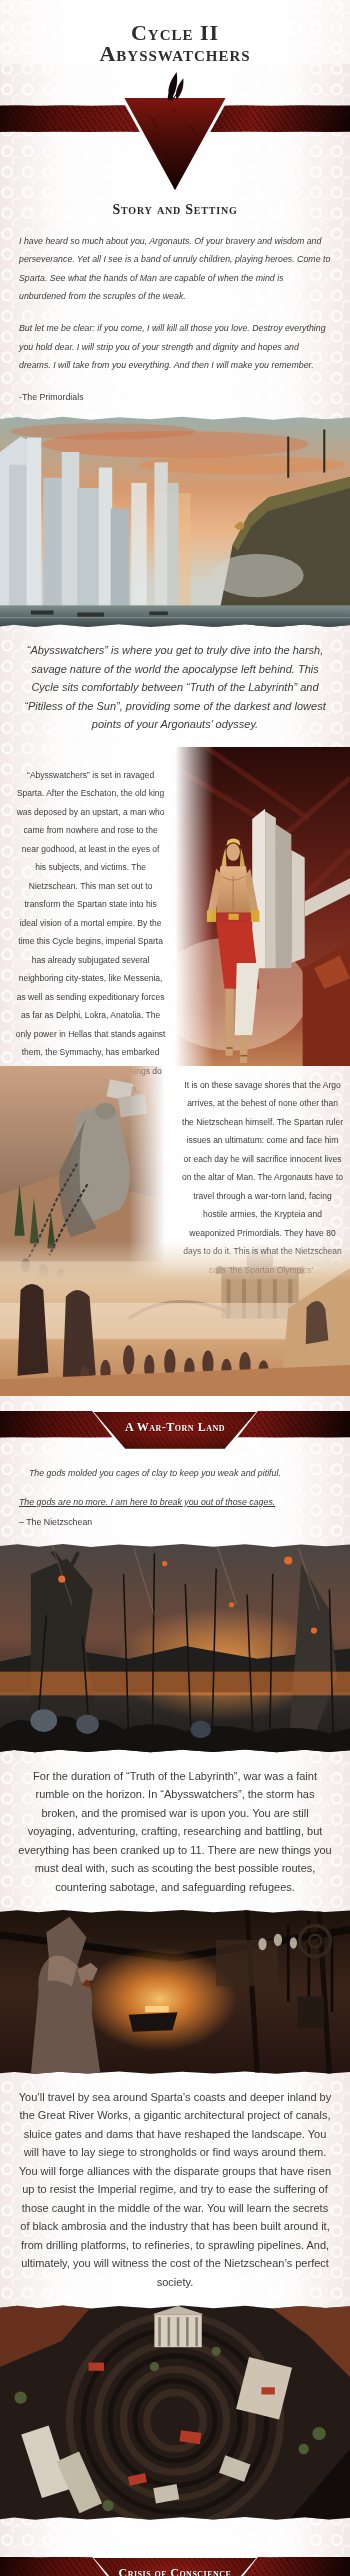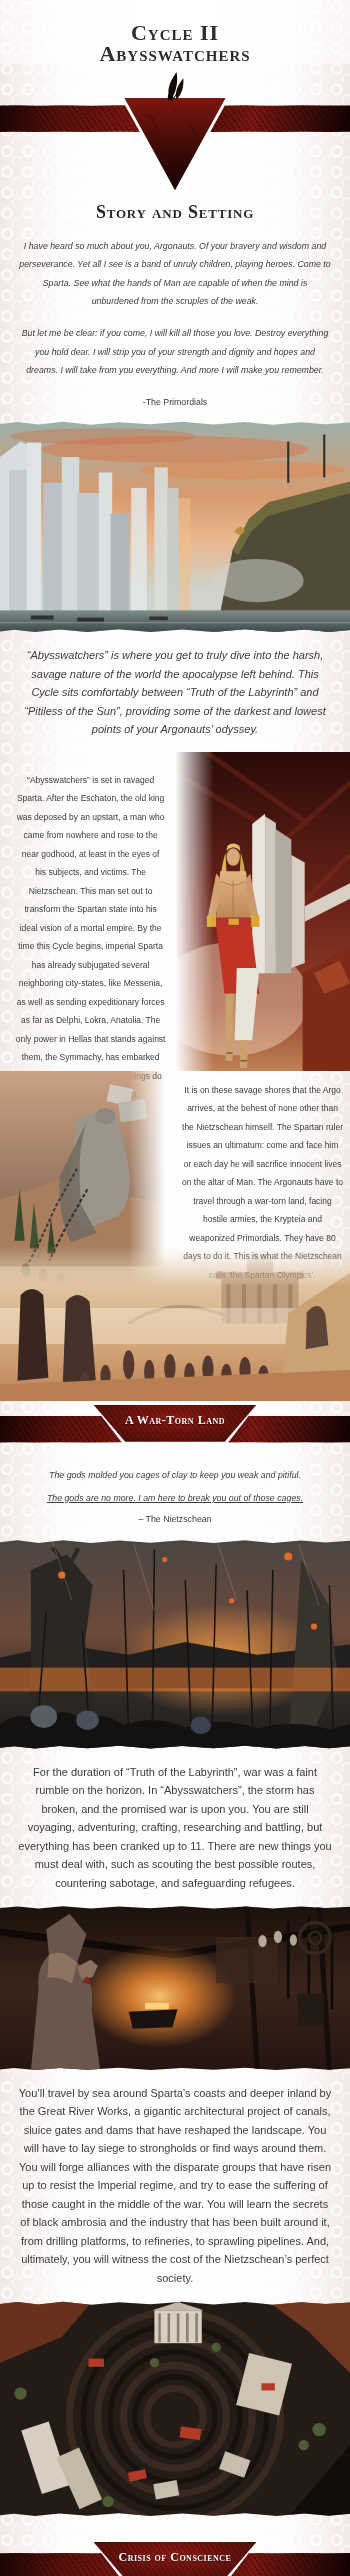--- a/index.html
+++ b/index.html
@@ -15,54 +15,54 @@
   .page::before{
     content:"";position:absolute;inset:0;z-index:0;pointer-events:none;
     background:linear-gradient(90deg, rgba(255,255,255,.2) 0%, rgba(255,255,255,.9) 18%, rgba(255,255,255,.97) 40%, rgba(255,255,255,.97) 60%, rgba(255,255,255,.9) 82%, rgba(255,255,255,.2) 100%);
   }
   .z{position:relative;z-index:1;}
   
   .title-block{padding-top:23px;text-align:center;background:rgba(255,255,255,.55);}
   .title-line{display:block;font-family:Liberation Serif, serif;font-variant:small-caps;
     font-weight:700;font-size:22px;line-height:20.6px;letter-spacing:1px;color:#2e2d2d;}
   h2.sec{font-family:"Liberation Serif", serif;font-variant:small-caps;font-weight:700;
-    font-size:18px;letter-spacing:0.8px;color:#2b2a2a;text-align:center;margin:9.3px 0 0 0;}
+    font-size:14px;letter-spacing:0.8px;color:#2b2a2a;text-align:center;margin:9.3px 0 0 0;}
   
   .emblem-zone{position:relative;height:129px;margin-top:0;}
   .ribbon{
     position:absolute;left:0;right:0;top:41px;height:27px;
     background-image:
       repeating-linear-gradient(55deg, rgba(0,0,0,.30) 0 1px, rgba(0,0,0,0) 1px 4.6px),
       repeating-linear-gradient(-38deg, rgba(0,0,0,.22) 0 0.5px, rgba(0,0,0,0) 0.5px 3.6px),
       linear-gradient(100deg,#1d0604,#5c100b 18%,#7d1712 38%,#4a0d09 55%,#7d1712 72%,#300906 92%,#120303);
   }
   .torn{clip-path:polygon(0% 1.4%,5% .5%,11% 1.7%,18% .4%,26% 1.8%,34% .6%,43% 1.6%,52% .4%,61% 1.7%,70% .5%,78% 1.8%,86% .6%,93% 1.5%,100% .7%,100% 98.6%,94% 99.5%,87% 98.4%,79% 99.6%,70% 98.3%,61% 99.5%,52% 98.4%,43% 99.6%,34% 98.3%,25% 99.5%,17% 98.4%,10% 99.6%,4% 98.5%,0% 99.3%);}
   .emblem-svg{position:absolute;left:50%;top:7.2px;transform:translateX(-50%);}
   
   .banner-zone{position:relative;height:58px;}
   .banner-zone .ribbon{top:14.4px;}
   .trap-outer{
-    position:absolute;left:50%;top:0;transform:translateX(-50%);
+    position:absolute;left:50%;top:12px;transform:translateX(-50%);
     width:170px;height:44px;background:#ffffff;
     clip-path:polygon(0 0,100% 0,80% 100%,20% 100%);
     display:flex;align-items:center;justify-content:center;
   }
   .trap-inner{
     width:163px;height:37px;margin-top:0;
     clip-path:polygon(0 0,100% 0,80.5% 100%,19.5% 100%);
     background-image:
       repeating-linear-gradient(55deg, rgba(0,0,0,.25) 0 1px, rgba(0,0,0,0) 1px 4.1px),
       radial-gradient(ellipse at 50% 35%,#8d1a13,#5a100a 70%,#320704);
     display:flex;align-items:center;justify-content:center;
   }
   .banner-label{font-family:"Liberation Serif", serif;font-variant:small-caps;font-weight:700;
     font-size:12px;letter-spacing:0.5px;color:#ffffff;text-shadow:0 0.5px 1px rgba(0,0,0,.65);
     margin-top:-5.2px;}
   
-  .quote{font-style:italic;text-align:center;max-width:312px;margin:13.4px auto 0 auto;
+  .quote{font-style:italic;text-align:left;max-width:312px;margin:13.4px auto 0 auto;
     font-size:8.8px;line-height:18.5px;}
   .quote p{margin:0 0 13.4px 0;}
   .quote .attr{margin:2.1px 0 0 0;font-style:normal;}
   .bodytext{text-align:center;max-width:317px;margin:0 auto;font-size:11px;line-height:18.5px;}
   .pad{padding:13.4px 0;}
   .coltext{text-align:center;font-size:8.5px;line-height:18.5px;}
   
   .art{display:block;width:100%;height:100%;}
   .art-full{width:100%;position:relative;}
   .fade-l{-webkit-mask-image:linear-gradient(90deg,transparent,#000 22%);mask-image:linear-gradient(90deg,transparent,#000 22%);}
@@ -98,21 +98,21 @@
       <path d="M141,14 C130,28 124,41 128,55 C137,47 143,30 141,14 Z" fill="#1c0a08"></path>
       <path d="M121,31 C113,41 109,49 112,57 L121,52 Z" fill="#0d0605"></path>
       <path d="M118,58 L130,42" stroke="#0d0605" stroke-width="2" fill="none"></path>
     </svg>
   </div>
 
   <h2 class="sec z">Story and Setting</h2>
 
   <div class="quote z">
     <p>I have heard so much about you, Argonauts. Of your bravery and wisdom and perseverance. Yet all I see is a band of unruly children, playing heroes. Come to Sparta. See what the hands of Man are capable of when the mind is unburdened from the scruples of the weak.</p>
-    <p>But let me be clear: if you come, I will kill all those you love. Destroy everything you hold dear. I will strip you of your strength and dignity and hopes and dreams. I will take from you everything. And more I will make you remember.</p>
+    <p>But let me be clear: if you come, I will kill all those you love. Destroy everything you hold dear. I will strip you of your strength and dignity and hopes and dreams. I will take from you everything. And then I will make you remember.</p>
     <p class="attr">-The Primordials</p>
   </div>
 
   <div class="art-full torn z" style="height:212px;margin-top:9.3px;">
     <svg class="art" viewBox="0 0 680 412" preserveAspectRatio="none">
       <defs>
         <linearGradient id="skyA" x1="0" y1="0" x2="0" y2="1">
           <stop offset="0" stop-color="#9db0aa"></stop>
             <stop offset="0.35" stop-color="#d79a6f"></stop>
           <stop offset="0.55" stop-color="#e9b68c"></stop>
@@ -284,21 +284,21 @@
   <div class="banner-zone z">
     <div class="ribbon torn"></div>
     <div class="trap-outer">
       <div class="trap-inner">
         <span class="banner-label">A War-Torn Land</span>
       </div>
     </div>
   </div>
 
   <div class="quote z" style="margin-top:7.2px;">
-    <p style="margin:4px;">The gods molded you cages of clay to keep you weak and pitiful.</p>
+    <p style="margin:10px;">The gods molded you cages of clay to keep you weak and pitiful.</p>
     <p style="margin:0;text-decoration:underline;">The gods are no more. I am here to break you out of those cages.</p>
     <p class="attr">– The Nietzschean</p>
   </div>
 
   <div class="art-full torn z" style="height:210px;margin-top:11.3px;">
     <svg class="art" viewBox="0 0 680 408" preserveAspectRatio="none">
       <defs>
         <linearGradient id="warBg" x1="0" y1="0" x2="0" y2="1">
           <stop offset="0" stop-color="#4a4542"></stop>
             <stop offset="0.45" stop-color="#6e4a3a"></stop>

